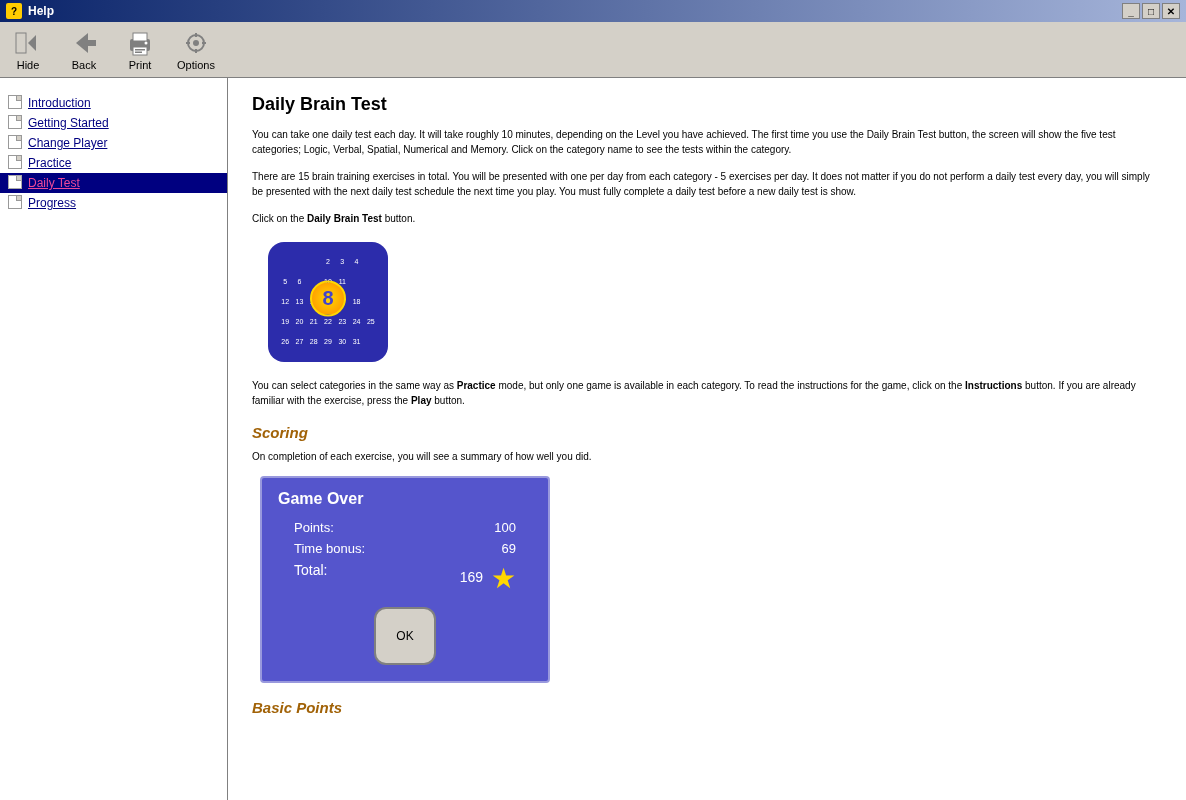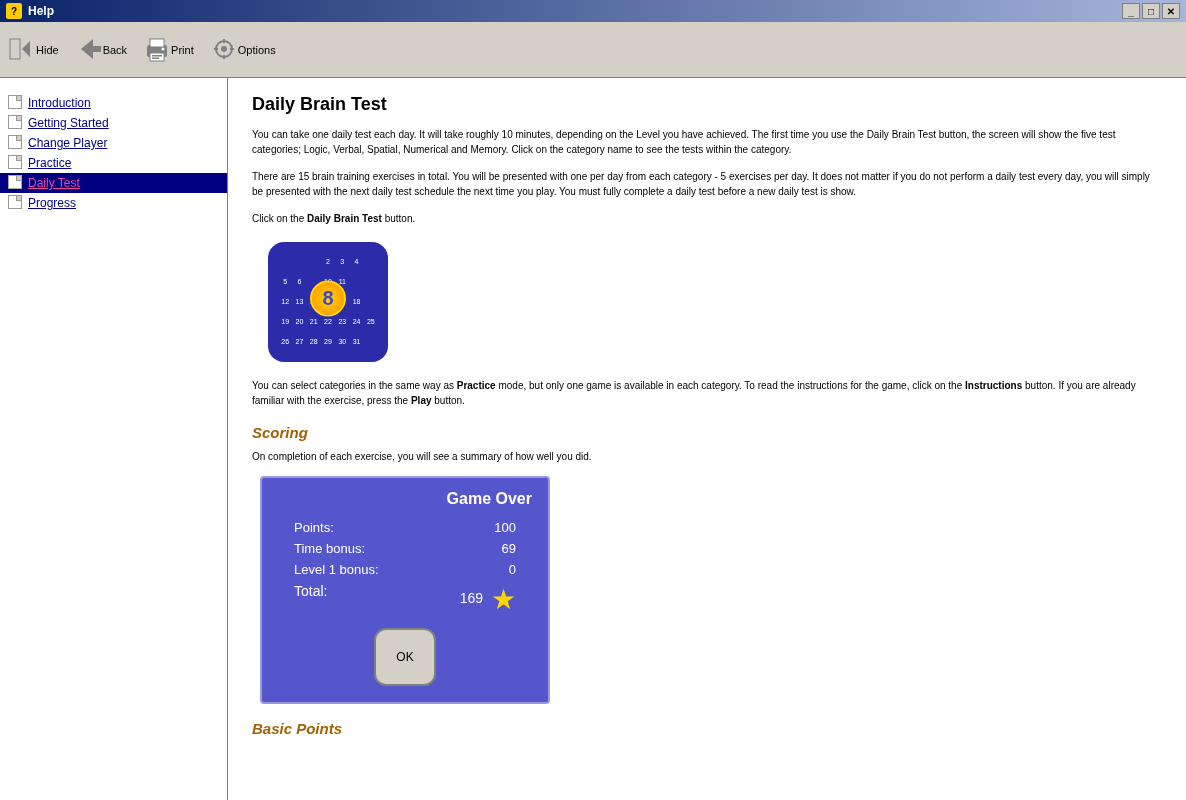--- a/index.html
+++ b/index.html
@@ -36,21 +36,21 @@
 
     
     .toolbar {
       background: #d4d0c8;
       border-bottom: 1px solid #808080;
       padding: 4px 8px;
       display: flex; align-items: center; gap: 16px;
       height: 56px;
     }
     .toolbar-btn {
-      display: flex; flex-direction: row; align-items: center;
+      display: flex; flex-direction: column; align-items: center;
       cursor: pointer; min-width: 40px;
       font-size: 11px; color: #000;
       background: none; border: none;
     }
     .toolbar-btn-icon {
       width: 28px; height: 28px; margin-bottom: 2px;
       display: flex; align-items: center; justify-content: center;
     }
 
     
@@ -182,21 +182,21 @@
     .game-over-box {
       background: #5555cc;
       border: 2px solid #9999dd;
       border-radius: 4px;
       width: 290px;
       padding: 12px 16px 16px;
       margin: 12px 0 16px 8px;
       color: white;
     }
     .game-over-title {
-      text-align: right;
+      text-align: left;
       font-size: 16px;
       font-weight: bold;
       color: white;
       margin-bottom: 12px;
     }
     .score-row {
       display: flex;
       justify-content: space-between;
       margin-bottom: 6px;
       font-size: 13px;
@@ -403,24 +403,20 @@
     <div class="game-over-box">
       <div class="game-over-title">Game Over</div>
       <div class="score-row">
         <span>Points:</span>
         <span>100</span>
       </div>
       <div class="score-row">
         <span>Time bonus:</span>
         <span>69</span>
       </div>
-      <div class="score-row">
-        <span>Level 1 bonus:</span>
-        <span>0</span>
-      </div>
       <div class="score-row total">
         <span>Total:</span>
         <span>
           <span>169</span>
           <span class="star-icon">★</span>
         </span>
       </div>
       <div class="ok-btn-row">
         <button class="ok-btn">OK</button>
       </div>

